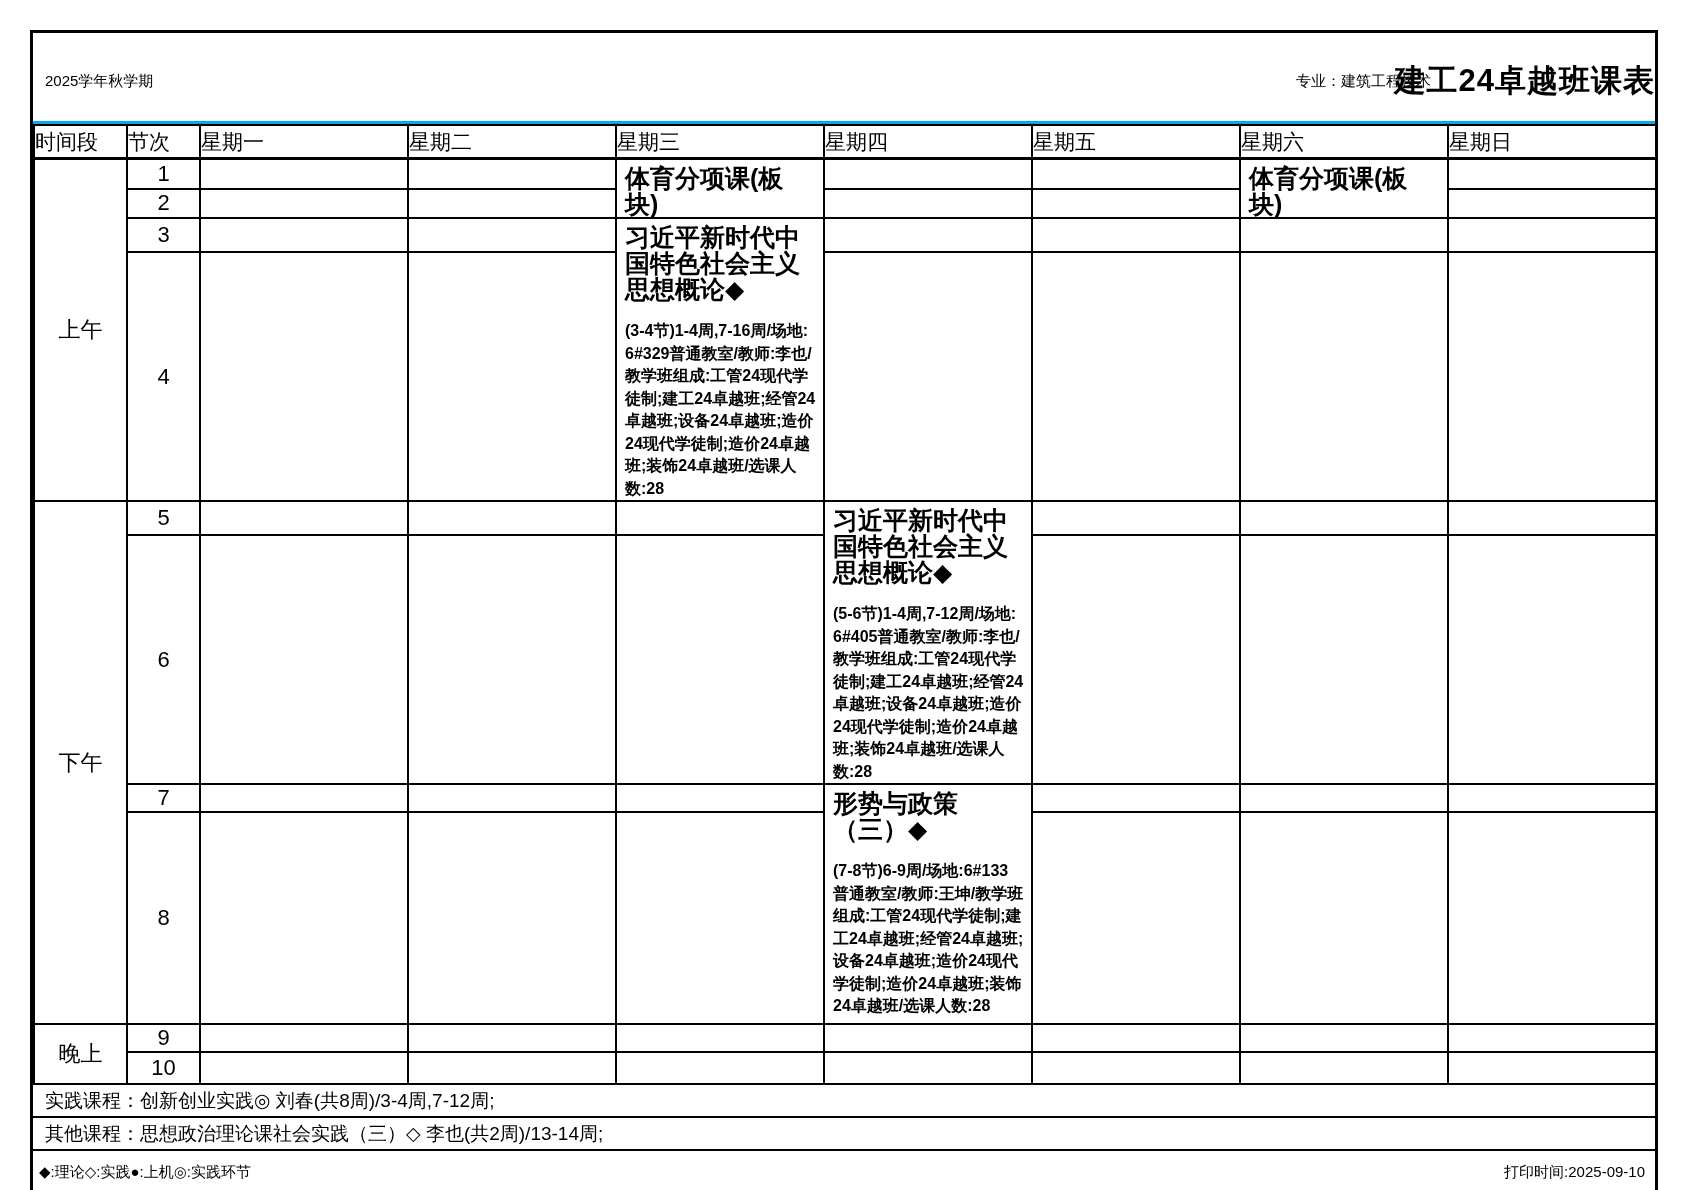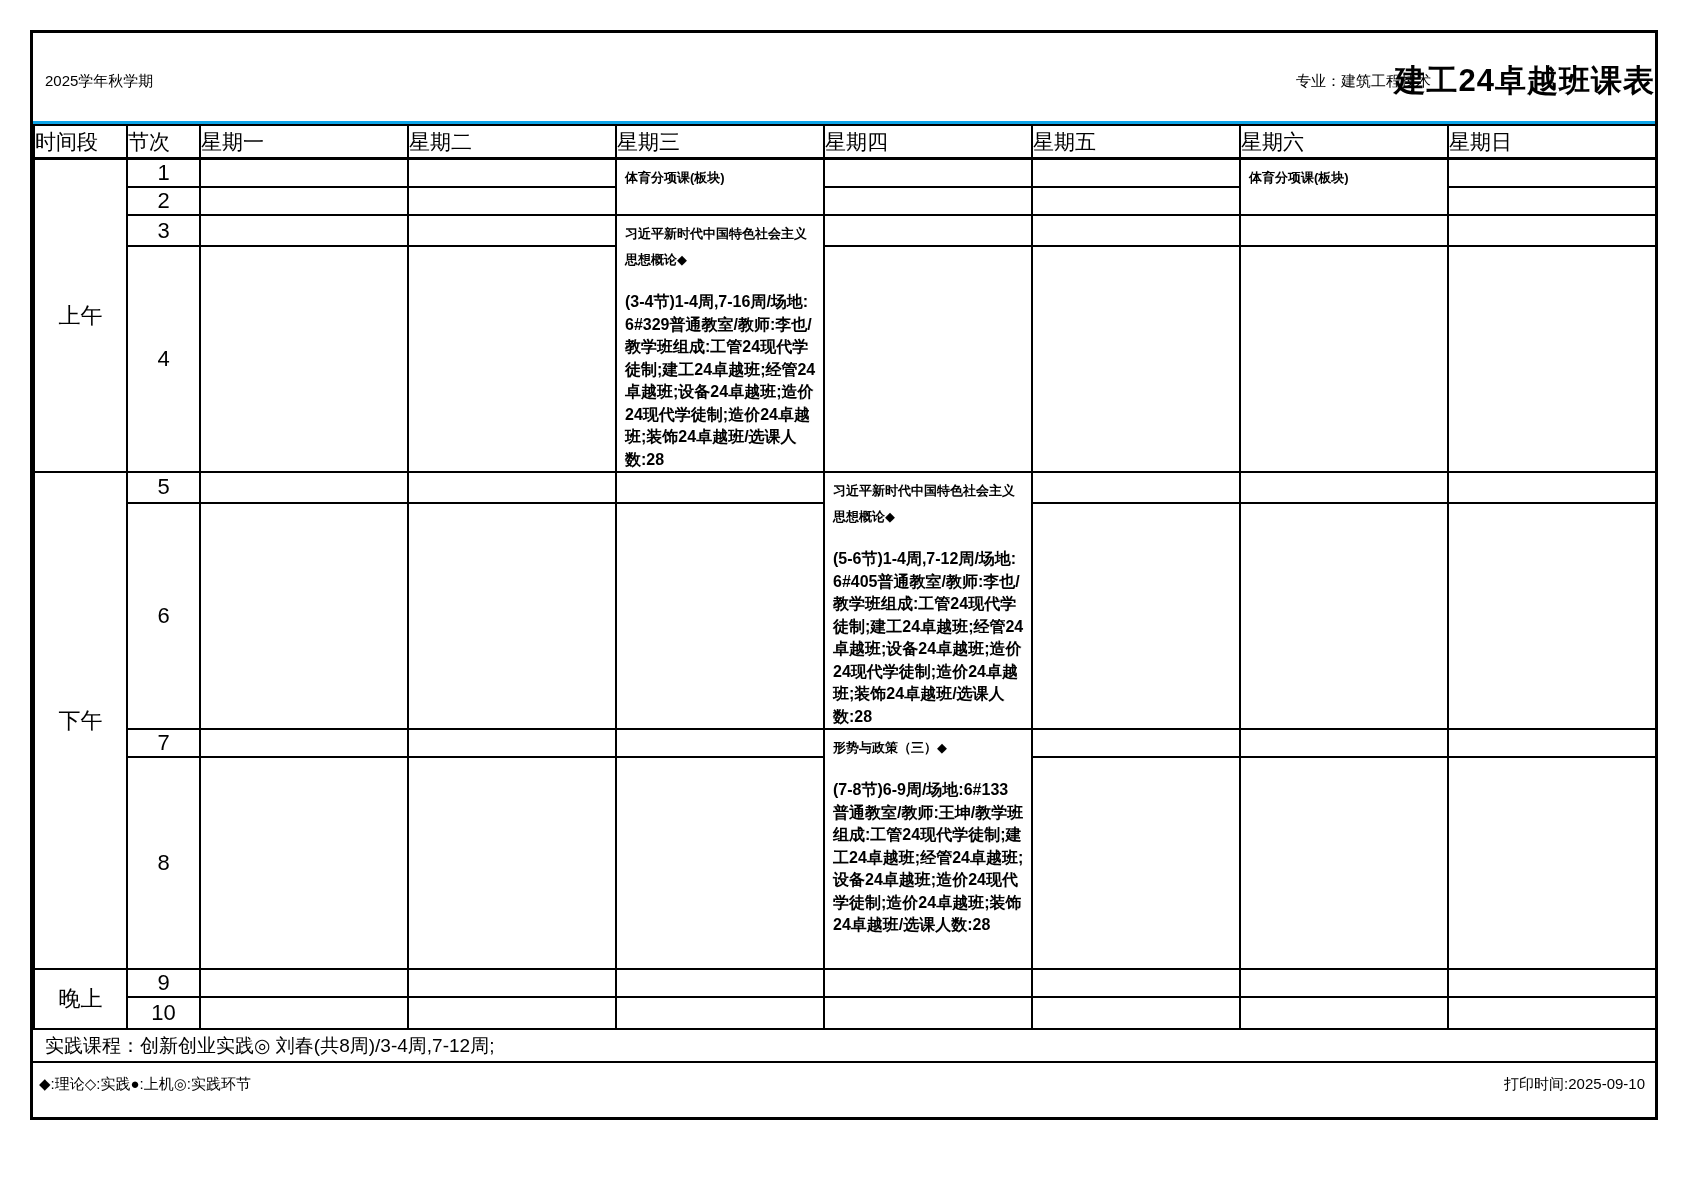--- a/index.html
+++ b/index.html
@@ -23,21 +23,21 @@
   
   table{border-collapse:collapse;table-layout:fixed;width:1622px;}
   th,td{border:2px solid #000;padding:0;overflow:hidden;}
   thead th{
     height:31px;font-size:21px;font-weight:normal;
     border-bottom:3px solid #000;text-align:left;
   }
   td.section-cell{font-size:22px;text-align:center;vertical-align:middle;}
   td.period-cell{font-size:22px;text-align:center;vertical-align:middle;}
   td.course-cell{vertical-align:top;padding:5px 7px 0 8px;}
-  .course-title{font-size:13px;font-weight:bold;line-height:26px;word-break:break-all;}
+  .course-title{font-size:25px;font-weight:bold;line-height:26px;word-break:break-all;}
   .course-detail{font-size:16px;line-height:22.5px;word-break:break-all;margin-top:18px;font-weight:bold;}
   
   .note-row{
     min-height:31px;display:flex;align-items:center;
     padding-left:12px;font-size:19px;
   }
   .note-row + .note-row{border-top:2px solid #000;}
   .legend-row{
     border-top:2px solid #000;height:42px;display:flex;align-items:center;
     justify-content:space-between;padding:0 10px 12px 6px;font-size:15px;
@@ -190,18 +190,21 @@
           <td class="empty-cell"></td>
           <td class="empty-cell"></td>
           <td class="empty-cell"></td>
         </tr>
       </tbody>
   </table>
 
   <div class="note-row">
     <span>实践课程：创新创业实践◎ 刘春(共8周)/3-4周,7-12周;</span>
   </div>
+  <div class="note-row">
+    <span>其他课程：思想政治理论课社会实践（三）◇ 李也(共2周)/13-14周;</span>
+  </div>
   <div class="legend-row">
     <span>◆:理论◇:实践●:上机◎:实践环节</span>
     <span>打印时间:2025-09-10</span>
   </div>
 
 </div>
 
 </body></html>

